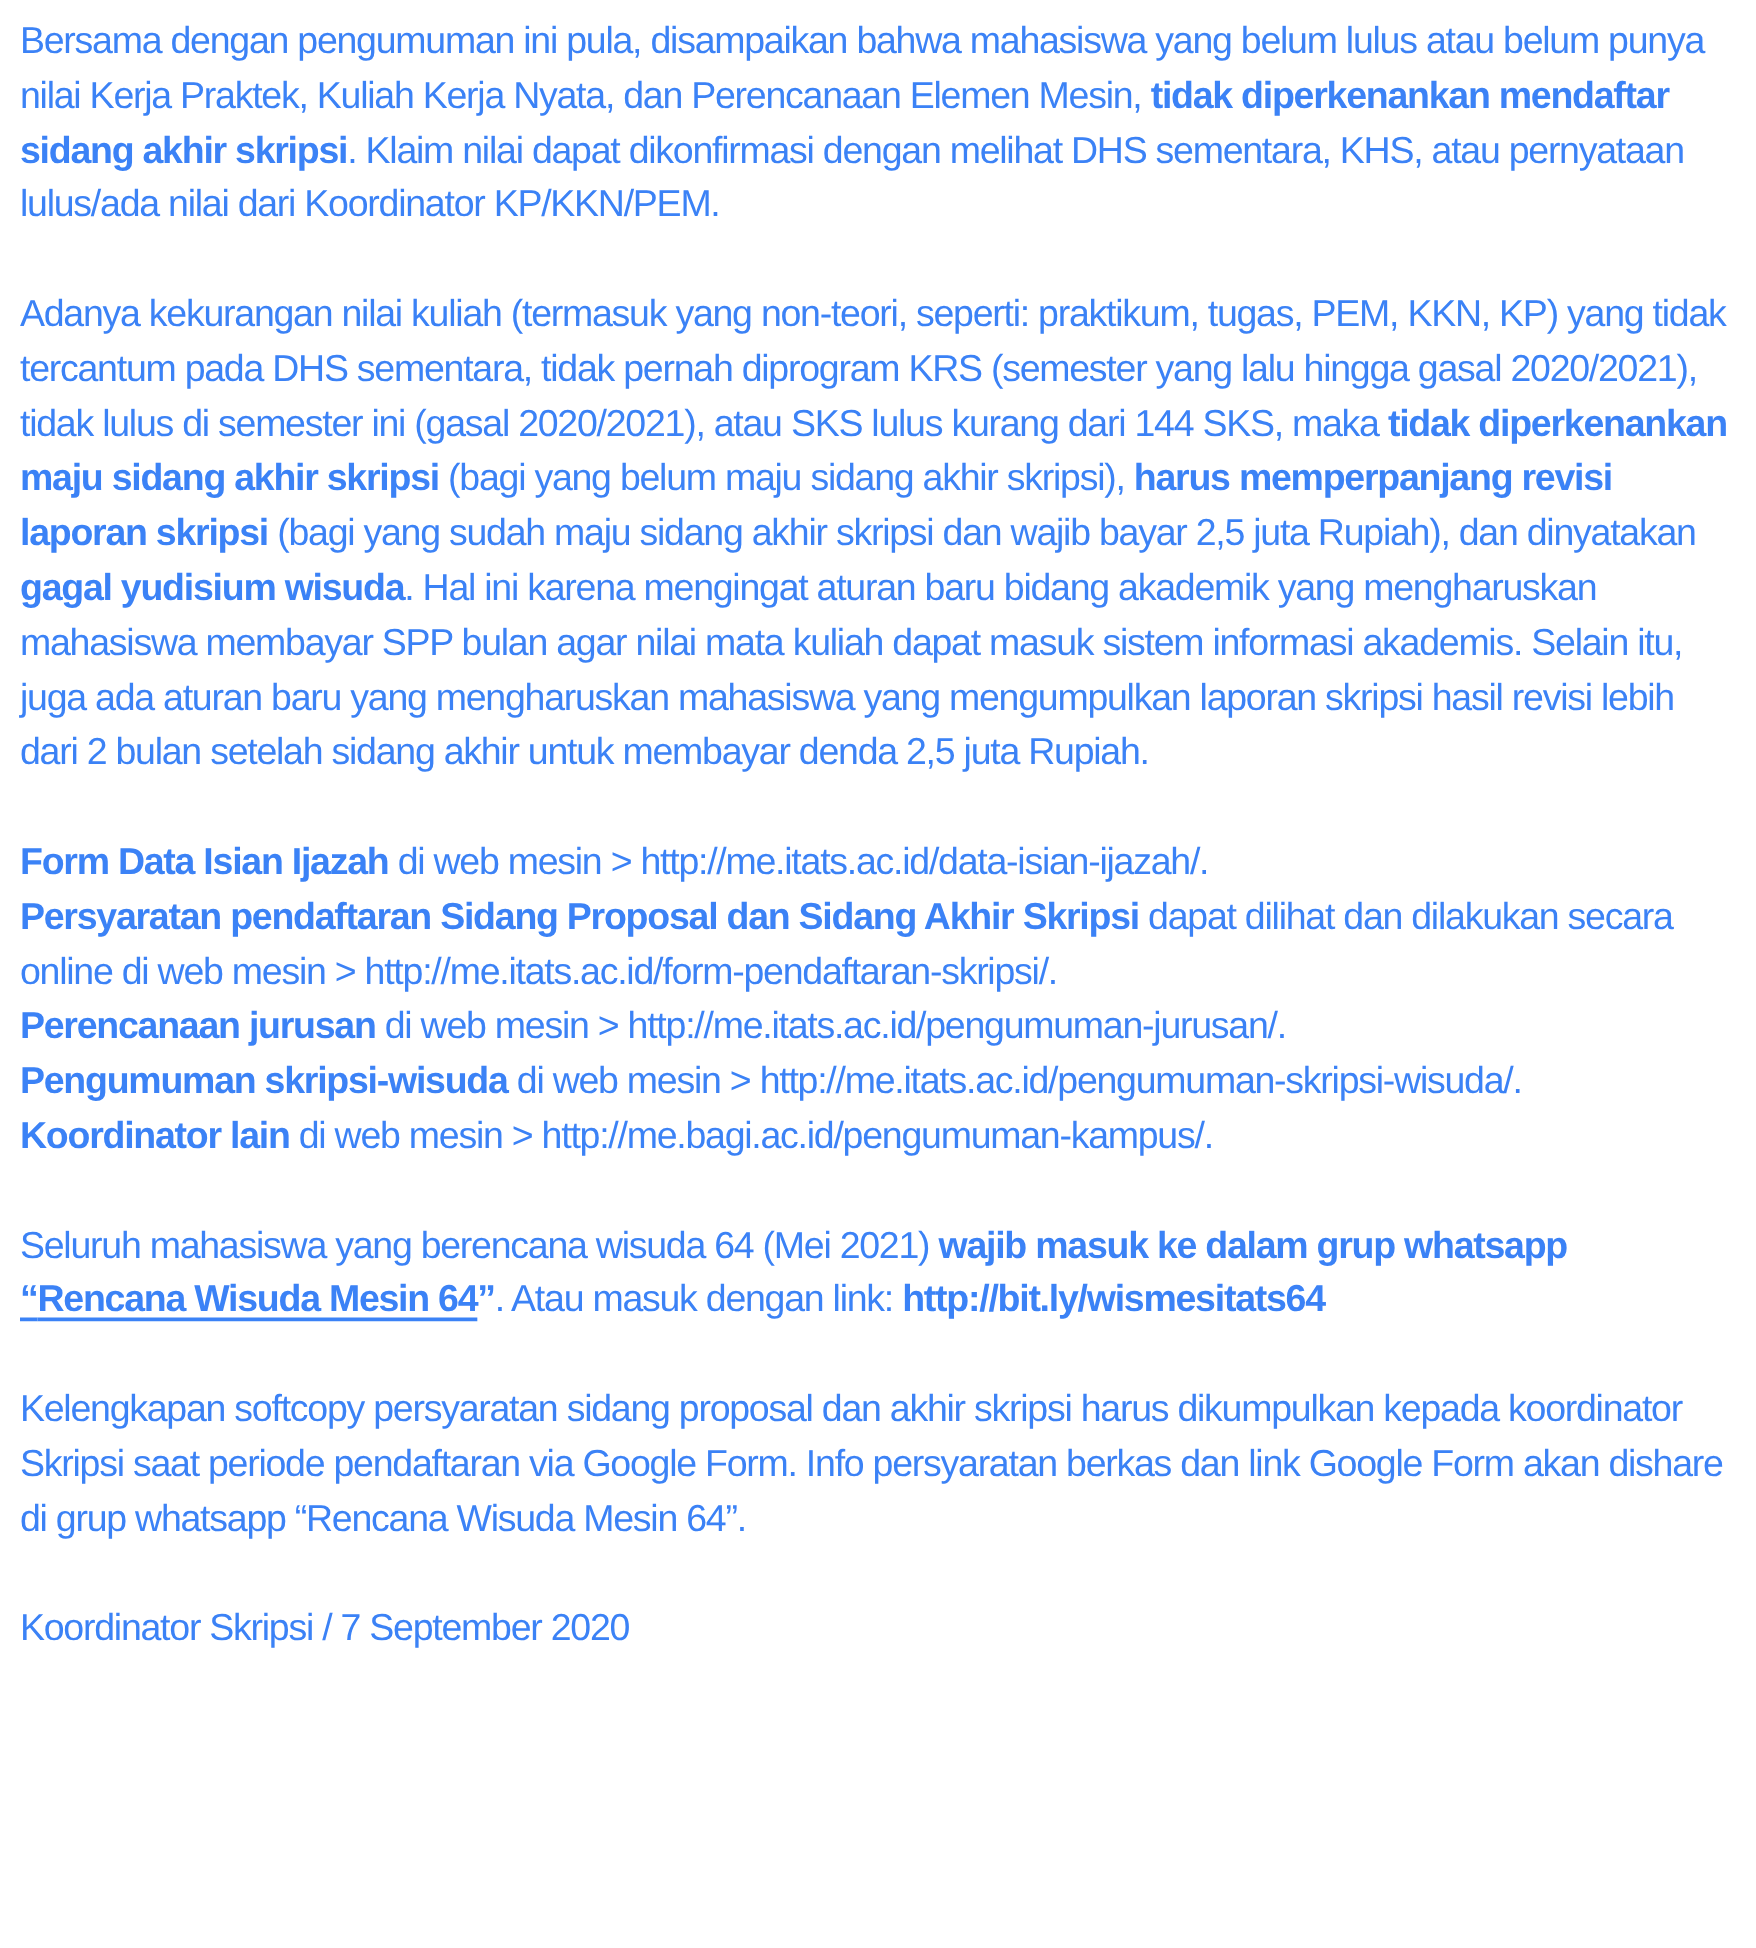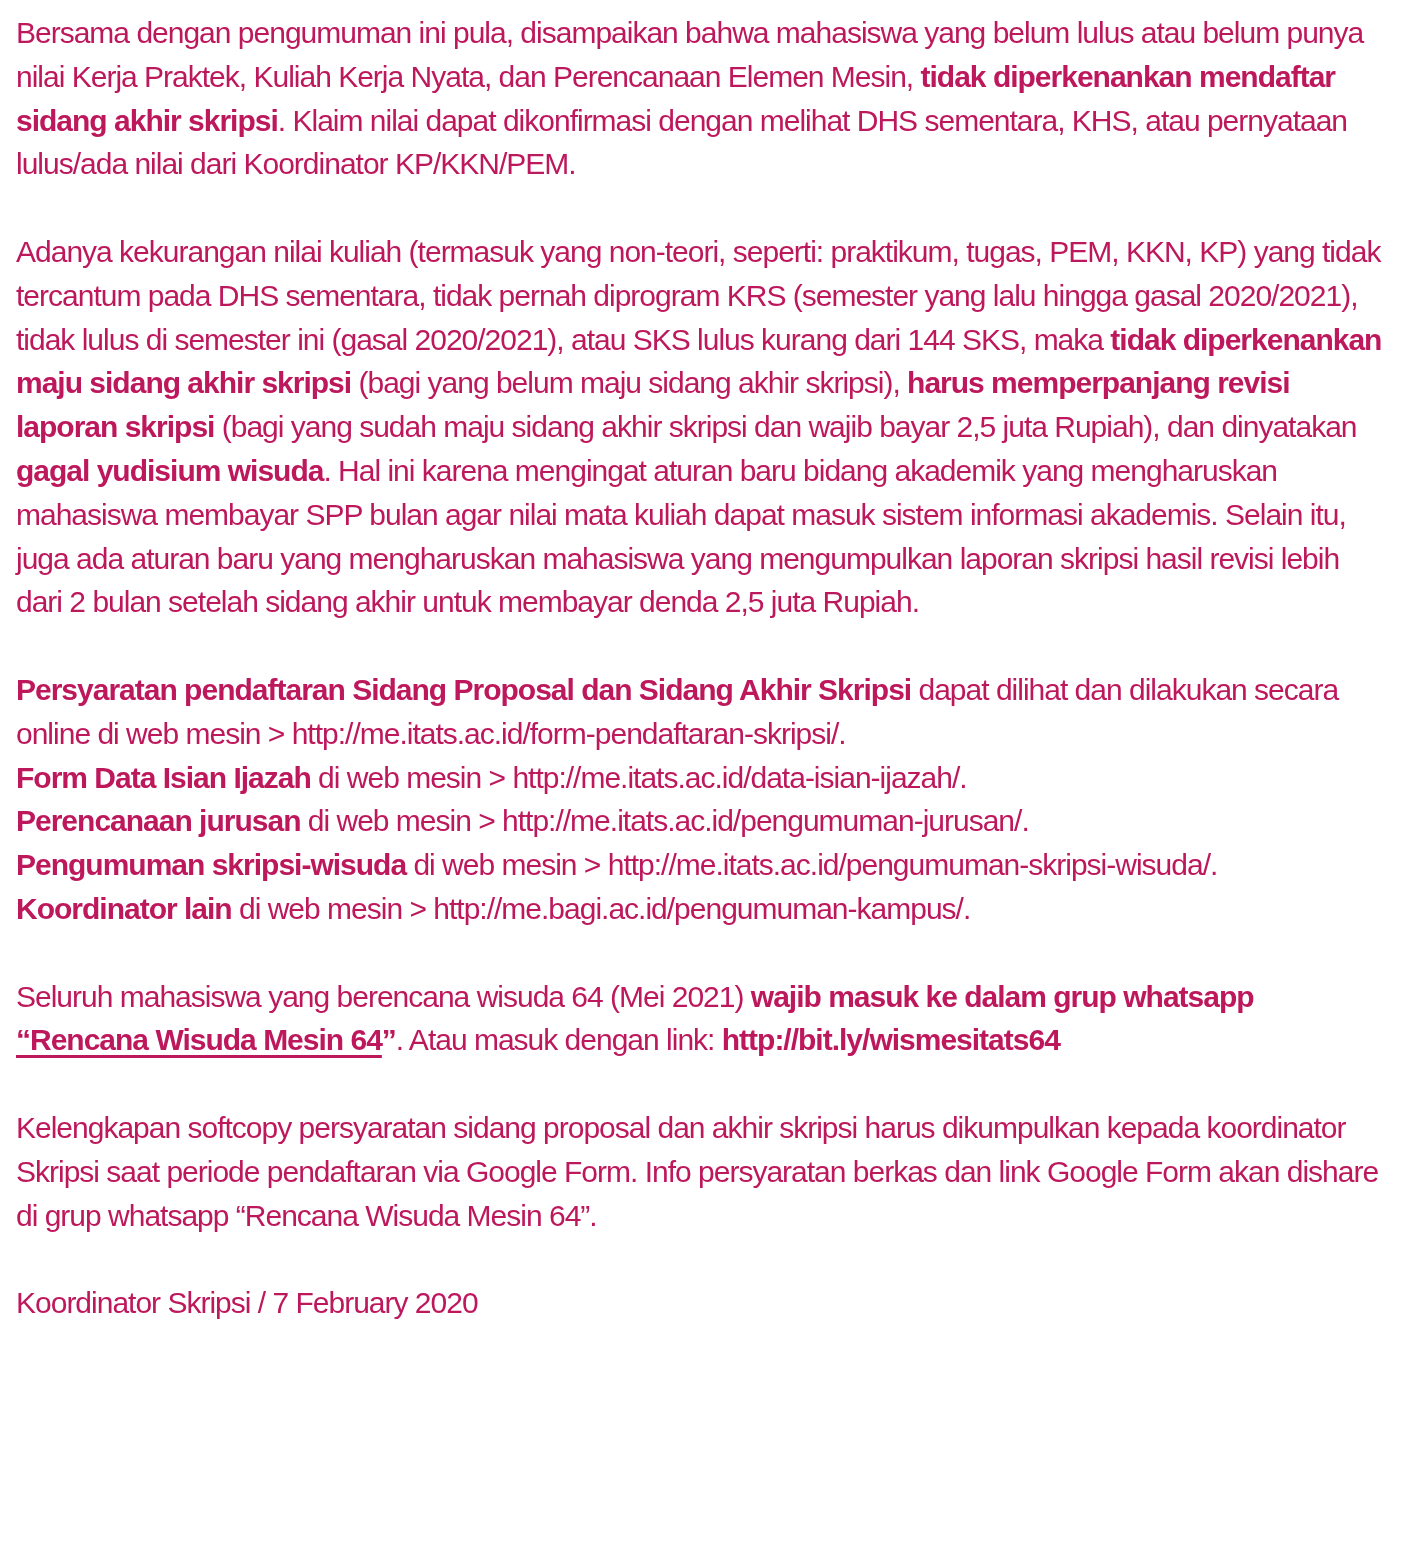--- a/index.html
+++ b/index.html
@@ -13,42 +13,42 @@
   }
   .doc {
     box-sizing: border-box;
     width: 1405px;
     min-height: 1558px;
     padding: 11px 16px 40px 16px;
     font-family: "Liberation Sans", sans-serif;
     font-size: 30px;
     line-height: 43.8px;
     letter-spacing: -1px;
-    color: #be185d;
+    color: #3b82f6;
     background: #ffffff;
     text-align: left;
   }
   p.para {
     margin: 0;
     padding: 0;
   }
   p.para.gap-after {
     margin-bottom: 43.8px;
   }
   .run-b { font-weight: bold; }
   .run-i { }
   .run-u { text-decoration: underline; text-decoration-thickness: 3px; text-underline-offset: 5px; }
 </style>
 </head>
 <body>
 
 <div class="doc">
     <p class="para gap-after"><span>Bersama dengan pengumuman ini pula, disampaikan bahwa mahasiswa yang belum lulus atau belum punya nilai Kerja Praktek, Kuliah Kerja Nyata, dan Perencanaan Elemen Mesin, </span><span class="run-b">tidak diperkenankan mendaftar sidang akhir skripsi</span><span>. Klaim nilai dapat dikonfirmasi dengan melihat DHS sementara, KHS, atau pernyataan lulus/ada nilai dari Koordinator KP/KKN/PEM.</span></p>
     <p class="para gap-after"><span>Adanya kekurangan nilai kuliah (termasuk yang non-teori, seperti: praktikum, tugas, PEM, KKN, KP) yang tidak tercantum pada DHS sementara, tidak pernah diprogram KRS (semester yang lalu hingga gasal 2020/2021), tidak lulus di semester ini (gasal 2020/2021), atau SKS lulus kurang dari 144 SKS, maka </span><span class="run-b">tidak diperkenankan maju sidang akhir skripsi</span><span> (bagi yang belum maju sidang akhir skripsi), </span><span class="run-b">harus memperpanjang revisi laporan skripsi</span><span> (bagi yang sudah maju sidang akhir skripsi dan wajib bayar 2,5 juta Rupiah), dan dinyatakan </span><span class="run-b">gagal yudisium wisuda</span><span>. Hal ini karena mengingat aturan baru bidang akademik yang mengharuskan mahasiswa membayar SPP bulan agar nilai mata kuliah dapat masuk sistem informasi akademis. Selain itu, juga ada aturan baru yang mengharuskan mahasiswa yang mengumpulkan laporan skripsi hasil revisi lebih dari 2 bulan setelah sidang akhir untuk membayar denda 2,5 juta Rupiah.</span></p>
+    <p class="para"><span class="run-b">Form Data Isian Ijazah</span><span> di web mesin &gt; </span><span>http://me.itats.ac.id/data-isian-ijazah/</span><span>.</span></p>
     <p class="para"><span class="run-b">Persyaratan pendaftaran Sidang Proposal dan Sidang Akhir Skripsi</span><span> dapat dilihat dan dilakukan secara online di web mesin &gt; </span><span>http://me.itats.ac.id/form-pendaftaran-skripsi/</span><span>.</span></p>
-    <p class="para"><span class="run-b">Form Data Isian Ijazah</span><span> di web mesin &gt; </span><span>http://me.itats.ac.id/data-isian-ijazah/</span><span>.</span></p>
     <p class="para"><span class="run-b">Perencanaan jurusan</span><span> di web mesin &gt; </span><span>http://me.itats.ac.id/pengumuman-jurusan/</span><span>.</span></p>
     <p class="para"><span class="run-b">Pengumuman skripsi-wisuda</span><span> di web mesin &gt; </span><span>http://me.itats.ac.id/pengumuman-skripsi-wisuda/</span><span>.</span></p>
     <p class="para gap-after"><span class="run-b">Koordinator lain</span><span> di web mesin &gt; </span><span>http://me.bagi.ac.id/pengumuman-kampus/</span><span>.</span></p>
     <p class="para gap-after"><span>Seluruh mahasiswa yang berencana wisuda 64 (Mei 2021) </span><span class="run-b">wajib masuk ke dalam grup whatsapp </span><span class="run-b run-u">“</span><span class="run-b run-i run-u">Rencana Wisuda Mesin 64</span><span class="run-b">”</span><span>. Atau masuk dengan link: </span><span class="run-b">http://bit.ly/wismesitats64</span></p>
     <p class="para gap-after"><span>Kelengkapan softcopy persyaratan sidang proposal dan akhir skripsi harus dikumpulkan kepada koordinator Skripsi saat periode pendaftaran via Google Form. Info persyaratan berkas dan link Google Form akan dishare di grup whatsapp “Rencana Wisuda Mesin 64”.</span></p>
-    <p class="para"><span>Koordinator Skripsi / 7 February 2020</span></p>
+    <p class="para"><span>Koordinator Skripsi / 7 September 2020</span></p>
   </div>
 
 </body></html>

